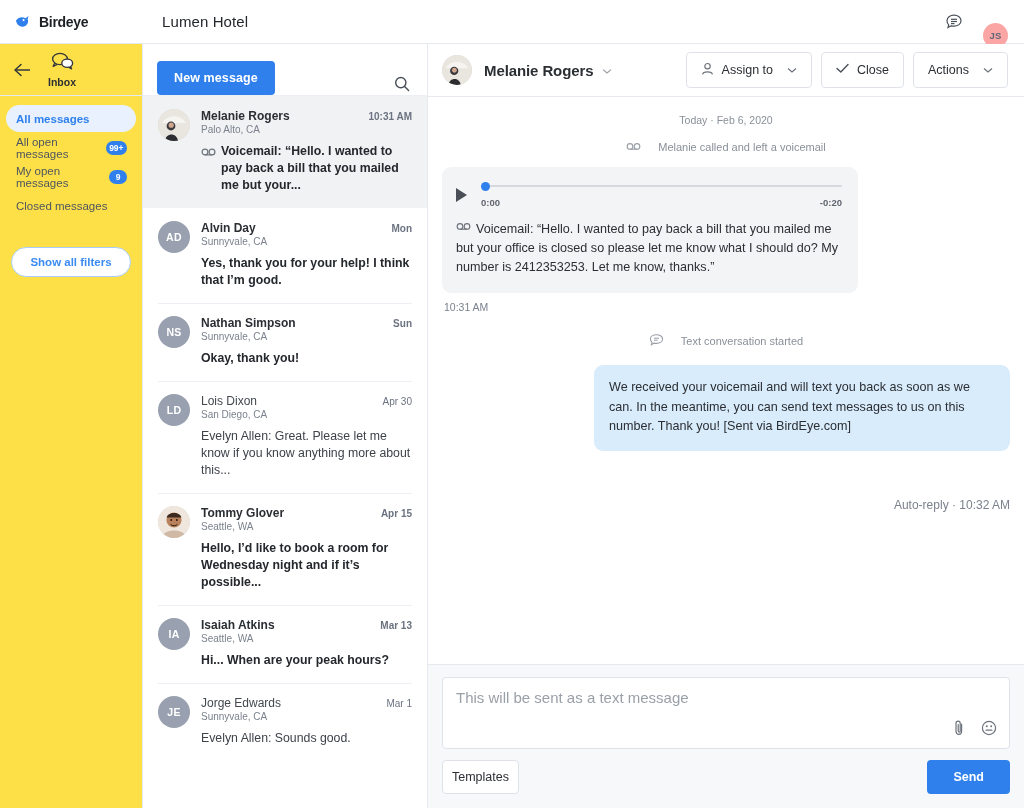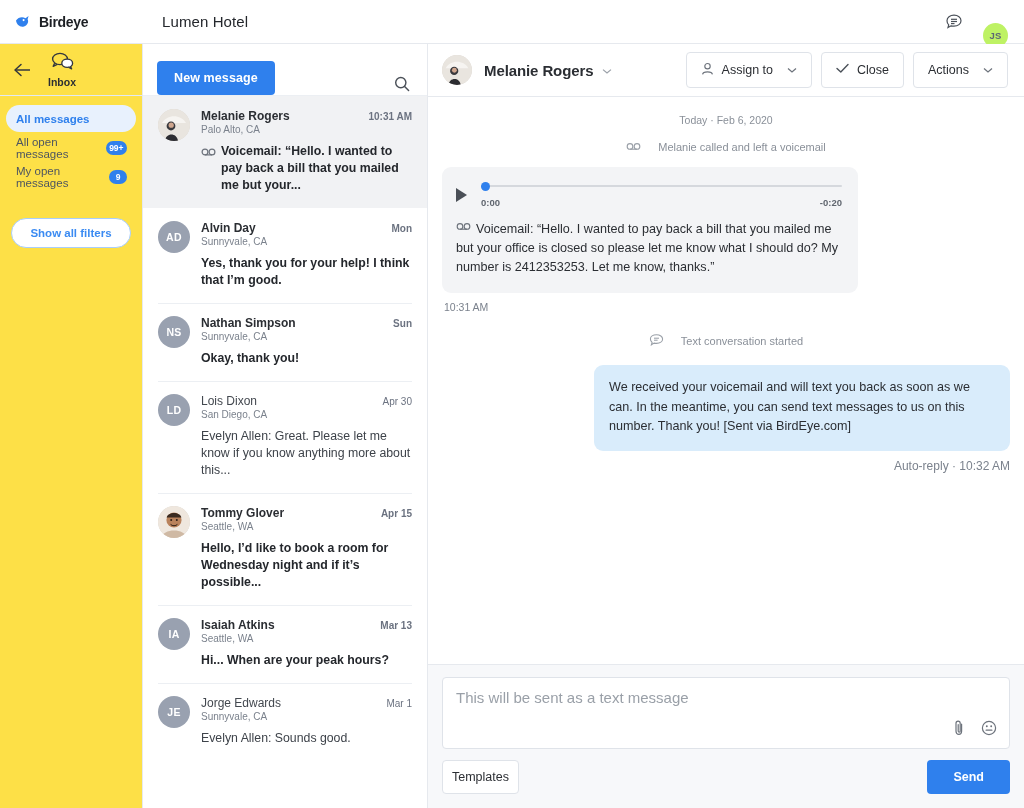--- a/index.html
+++ b/index.html
@@ -20,21 +20,21 @@
     background: #fff;
   }
   .brand { width: 143px; display: flex; align-items: center; gap: 7px; padding-left: 14px; }
   .brand-mark { width: 18px; height: 18px; position: relative; flex: 0 0 18px; }
   .brand-name { font-size: 14px; font-weight: bold; letter-spacing: -0.3px; color: #1c1f24; }
   .topbar-title { font-size: 15px; color: #24272c; padding-left: 19px; letter-spacing: 0.1px; }
   .topbar-right { margin-left: auto; display: flex; align-items: center; gap: 18px; padding-right: 16px; }
   .icon-btn { width: 22px; height: 22px; display: flex; align-items: center; justify-content: center; cursor: pointer; }
   .user-avatar {
     width: 25px; height: 25px; border-radius: 50%;
-    background: #bef264; color: #5d6675;
+    background: #fca5a5; color: #5d6675;
     font-size: 9.5px; font-weight: bold;
     display: flex; align-items: center; justify-content: center;
     cursor: pointer; letter-spacing: .2px; margin-top: 28px;
   }
 
   
   .body { flex: 1 1 auto; display: flex; min-height: 0; }
 
   
   .rail {
@@ -138,21 +138,21 @@
   .play-tri { width: 0; height: 0; border-left: 11px solid #4a4f57; border-top: 7px solid transparent; border-bottom: 7px solid transparent; cursor: pointer; }
   .track-wrap { flex: 1 1 auto; }
   .track { position: relative; height: 10px; display: flex; align-items: center; }
   .track-line { position: absolute; left: 0; right: 0; height: 2px; background: #d5d8dd; border-radius: 2px; }
   .track-dot { position: absolute; left: 0; width: 9px; height: 9px; border-radius: 50%; background: #2f80ed; cursor: pointer; }
   .track-times { display: flex; justify-content: space-between; font-size: 9.5px; color: #5f656e; font-weight: bold; margin-top: 6px; }
   .vm-text { font-size: 12.6px; line-height: 19px; color: #2b2e33; margin-top: 12px; }
   .vm-text .vmico { display: inline-block; vertical-align: middle; margin-right: 5px; }
   .stamp-left { font-size: 10.5px; color: #7b828d; padding: 8px 0 0 2px; }
 
-  .out-wrap { display: flex; flex-direction: column; align-items: flex-end; padding-top: 4px; }
+  .out-wrap { display: flex; flex-direction: column; align-items: flex-end; padding-top: 4px; gap: 39px; }
   .out-bubble {
     background: #d9ecfb; border-radius: 9px; padding: 13px 15px 14px 15px;
     max-width: 416px; font-size: 12.6px; line-height: 19.5px; color: #2b2e33;
   }
   .stamp-right { font-size: 12px; color: #7b828d; padding-top: 8px; }
 
   
   .composer { flex: 0 0 auto; background: #f7f8fa; border-top: 1px solid #e6e9ee; padding: 12px 14px 14px 14px; }
   .composer-box { background: #fff; border: 1px solid #dfe3e9; border-radius: 4px; height: 72px; position: relative; padding: 11px 13px; }
   .composer-ph { font-size: 15px; color: #9aa0a8; }
@@ -217,20 +217,23 @@
         <div class="filter-row active">
           <span>All messages</span>
         </div>
         <div class="filter-row">
           <span>All open messages</span>
           <span class="badge">99+</span>
         </div>
         <div class="filter-row">
           <span>My open messages</span>
           <span class="badge">9</span>
+        </div>
+        <div class="filter-row">
+          <span>Closed messages</span>
         </div>
       </div>
 
       <div class="show-filters-wrap">
         <button class="show-filters">Show all filters</button>
       </div>
     </div>
 
     <div class="list">
       <div class="list-head">

